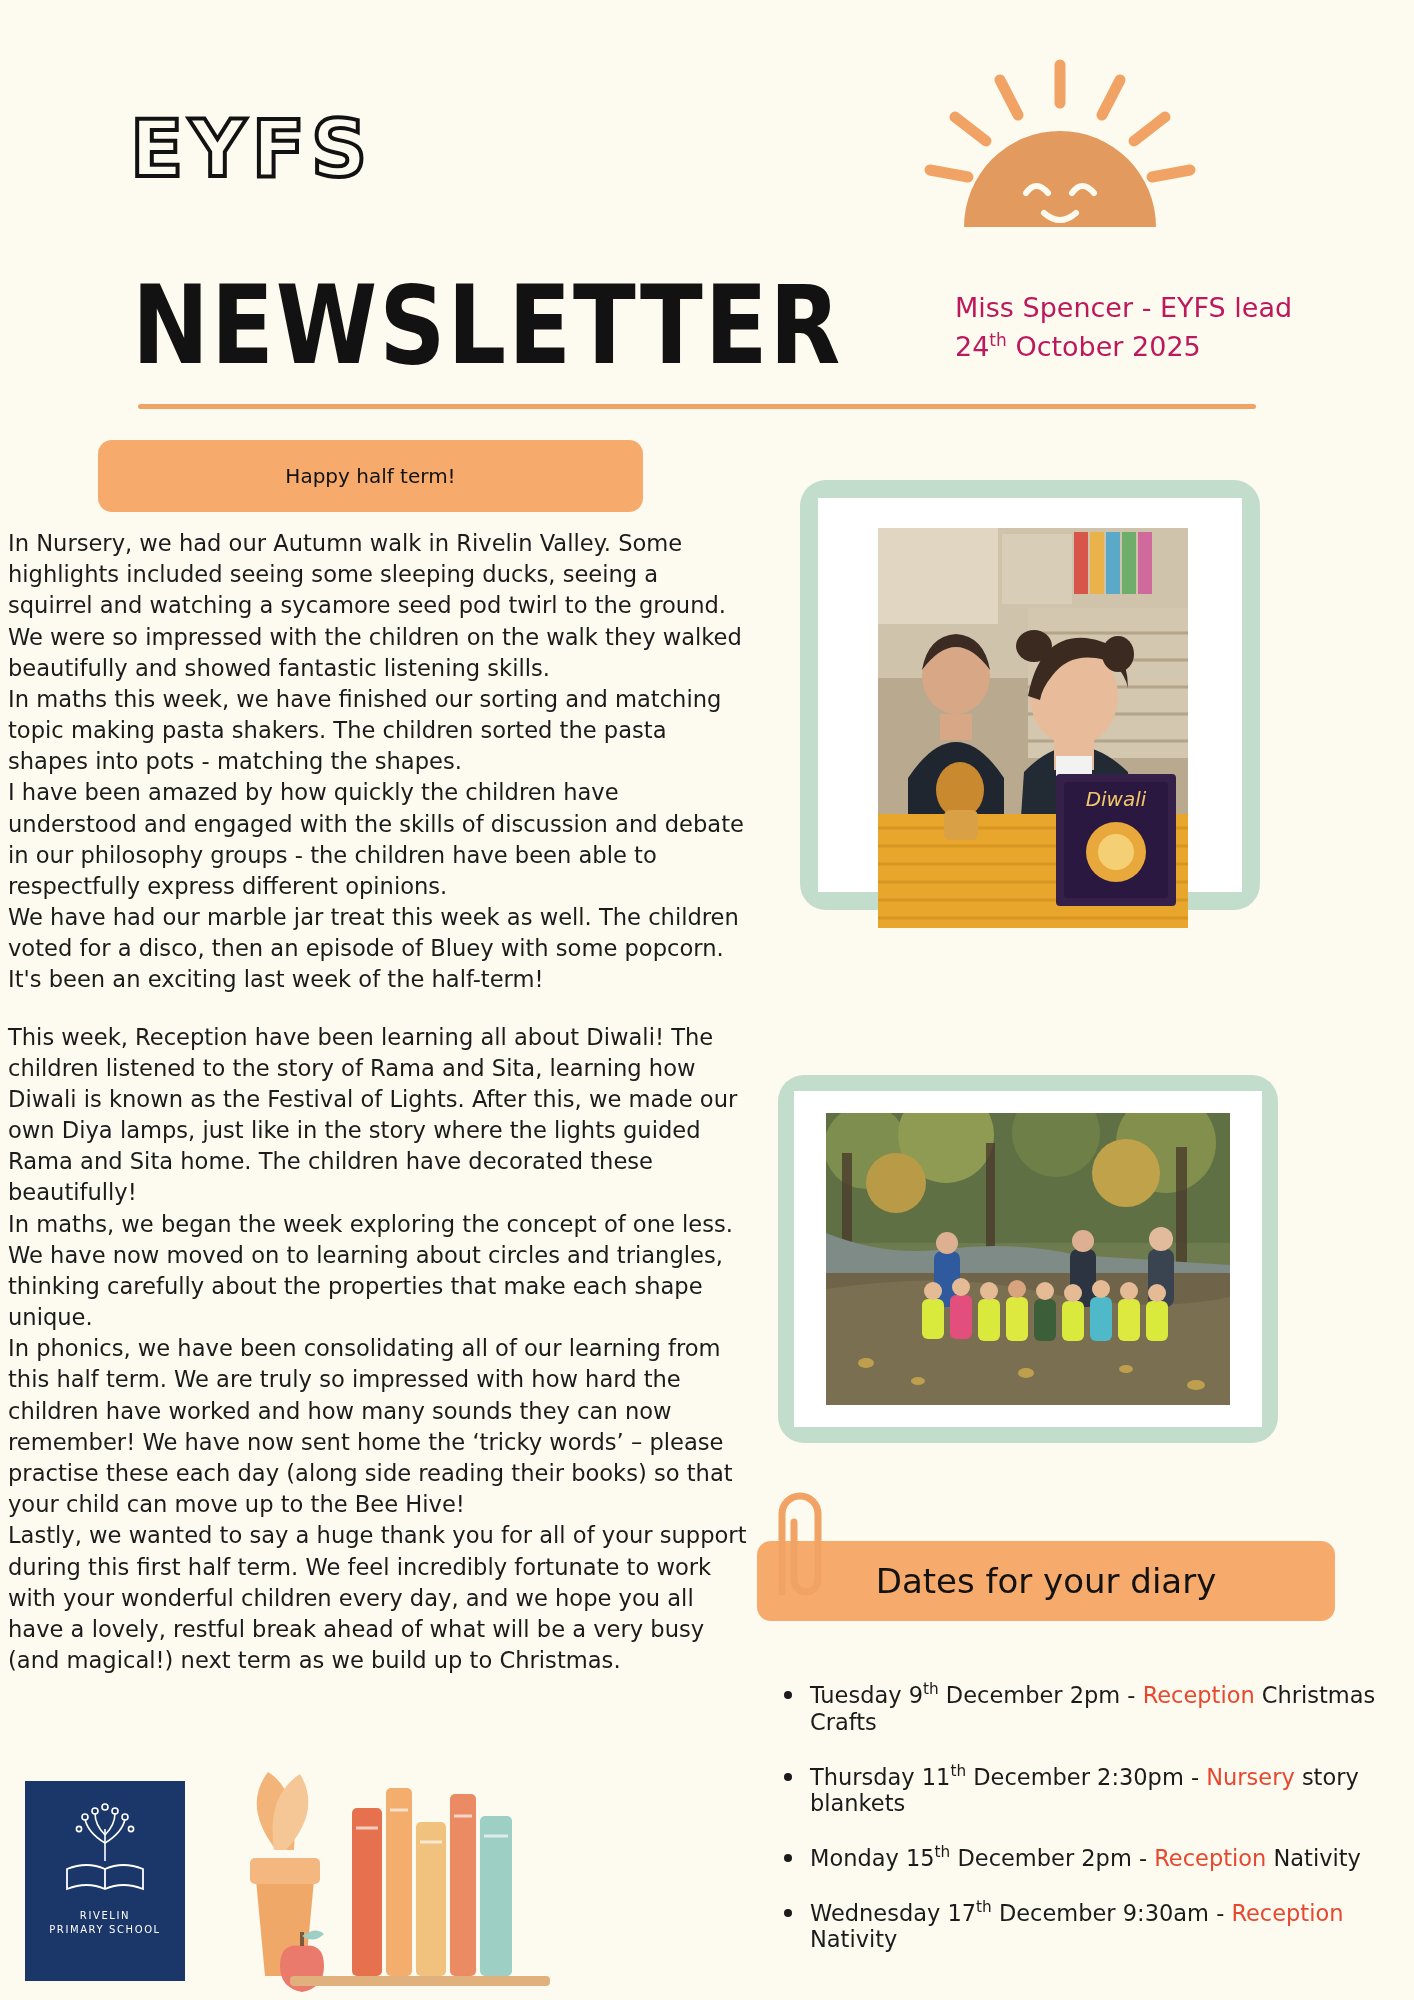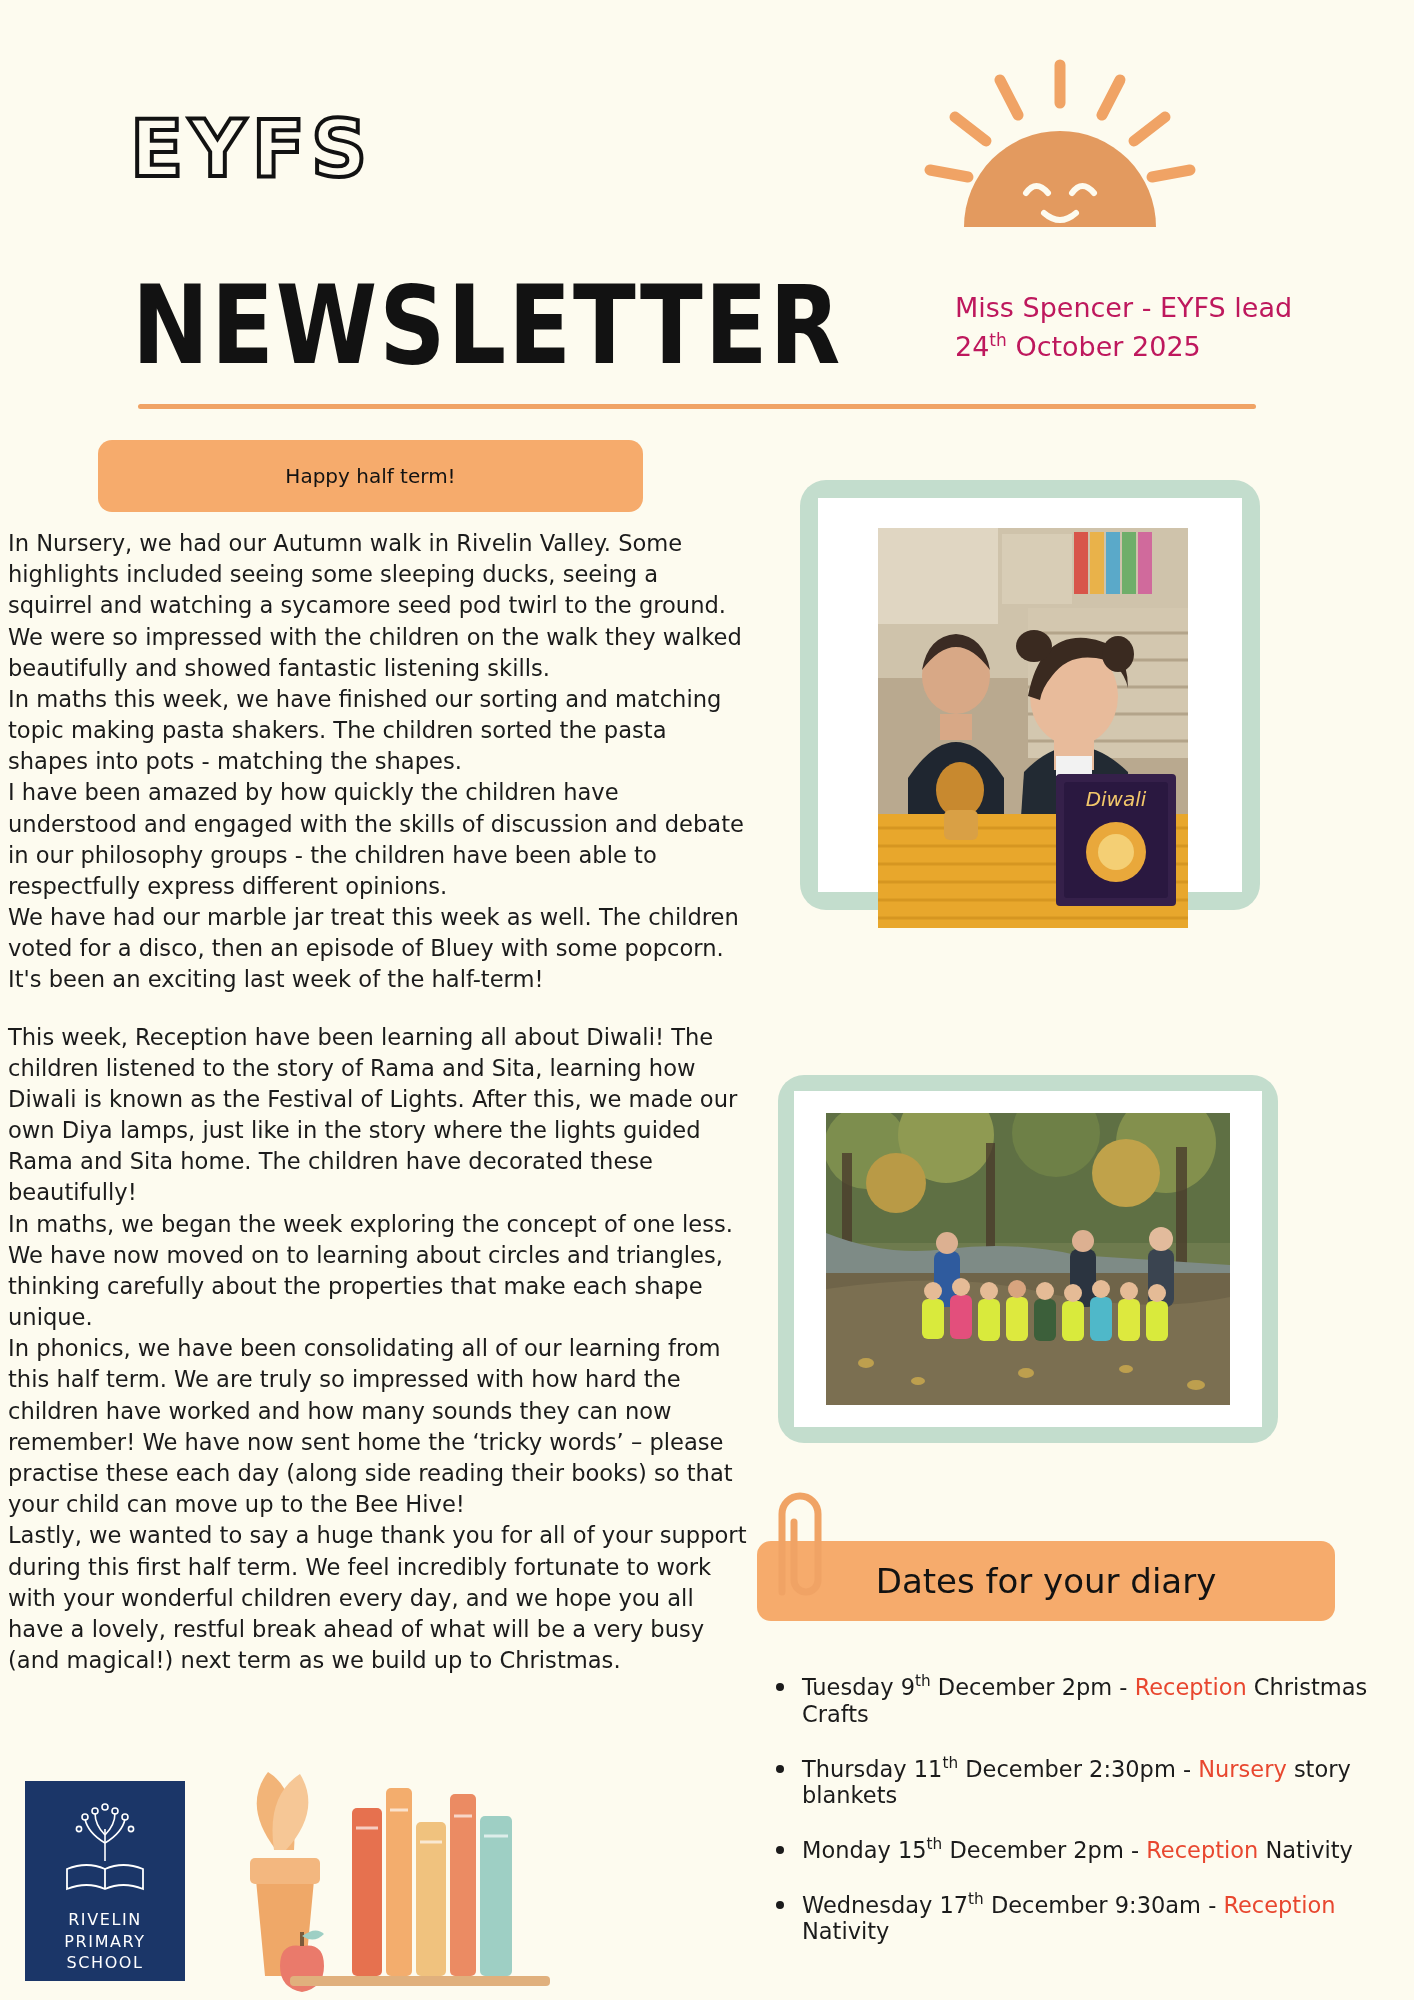--- a/index.html
+++ b/index.html
@@ -142,21 +142,21 @@
   
   #dates-list {
     position: absolute;
     left: 760px;
     top: 1668px;
     width: 640px;
     font-size: 22.5px;
     line-height: 1.2;
     color: #1b1b1b;
     list-style: none;
-    margin: 4px;
+    margin: 12px;
     padding: 0;
   }
   #dates-list li {
     position: relative;
     padding-left: 38px;
     margin-bottom: 26px;
   }
   #dates-list li::before {
     content: "";
     position: absolute;
@@ -179,21 +179,21 @@
     background: #1b3668;
     color: #fff;
     display: flex;
     flex-direction: column;
     align-items: center;
     justify-content: flex-start;
     padding-top: 18px;
     box-sizing: border-box;
   }
   #logo-text {
-    font-size: 16px;
+    font-size: 10px;
     letter-spacing: 1.6px;
     text-align: center;
     line-height: 1.35;
     margin-top: 6px;
   }
 
   
   #books-illus {
     position: absolute;
     left: 190px;

